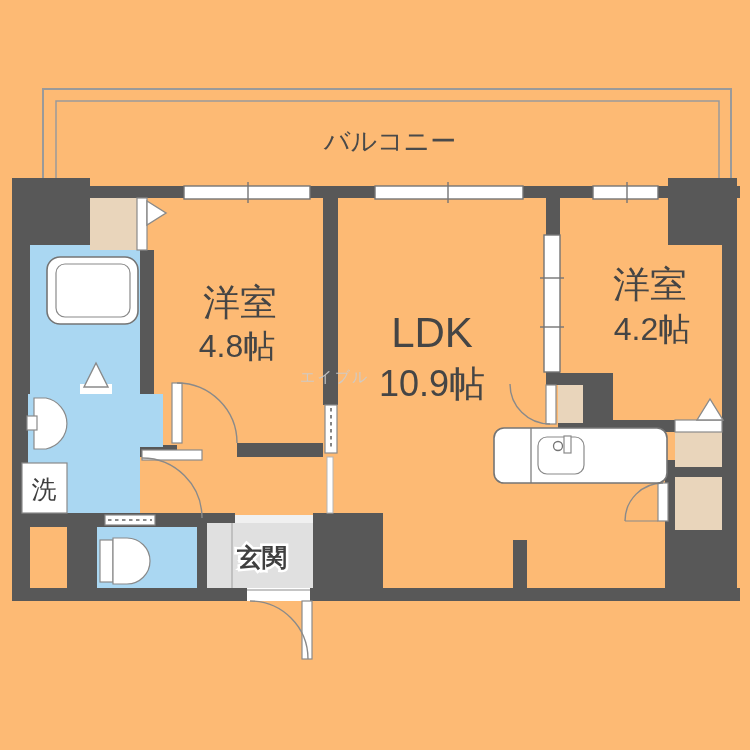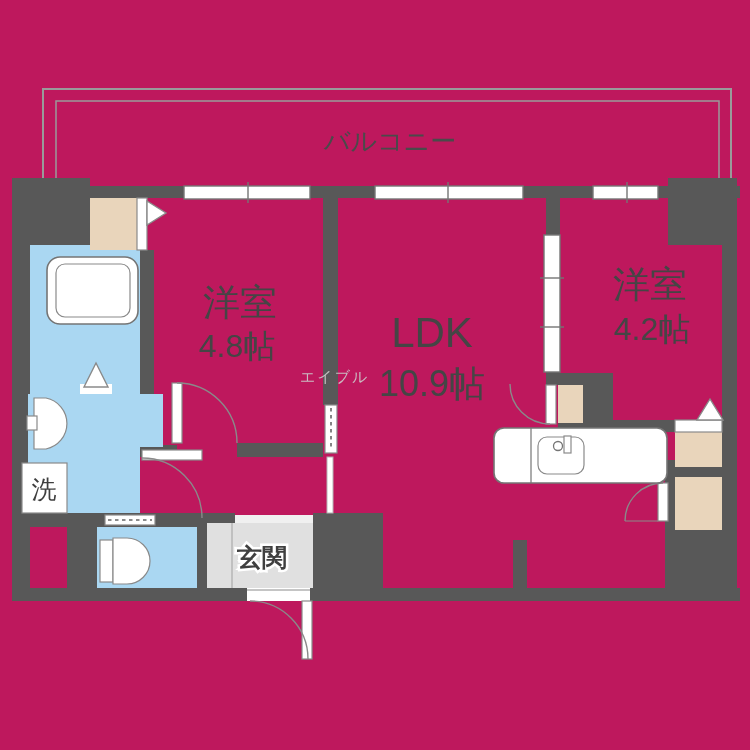--- a/index.html
+++ b/index.html
@@ -1,17 +1,17 @@
 <!DOCTYPE html>
 <html><head>
 <meta charset="utf-8">
 <style>
   html,body{margin:0;padding:0;background:#ffffff;}
   body{font-family:"Liberation Sans", sans-serif;}
-  .stage{width:750px;height:750px;position:relative;background:#be185d;}
+  .stage{width:750px;height:750px;position:relative;background:#fdba74;}
   svg text{font-family:"Liberation Sans", sans-serif;}
   .wall{fill:#585858;stroke:none;}
   .water{fill:#aad7f2;}
   .closet{fill:#e9d5bb;}
   .genkan-floor{fill:#e0e0e0;}
   .genkan-step{fill:#f0f0f0;}
   .fixture{fill:#ffffff;stroke:#757575;stroke-width:1.6;}
   .fixture-thin{fill:#ffffff;stroke:#8a8a8a;stroke-width:1.2;}
   .arc{fill:none;stroke:#8a8a8a;stroke-width:1.4;}
   .leaf{fill:#ffffff;stroke:#8a8a8a;stroke-width:1.2;}

